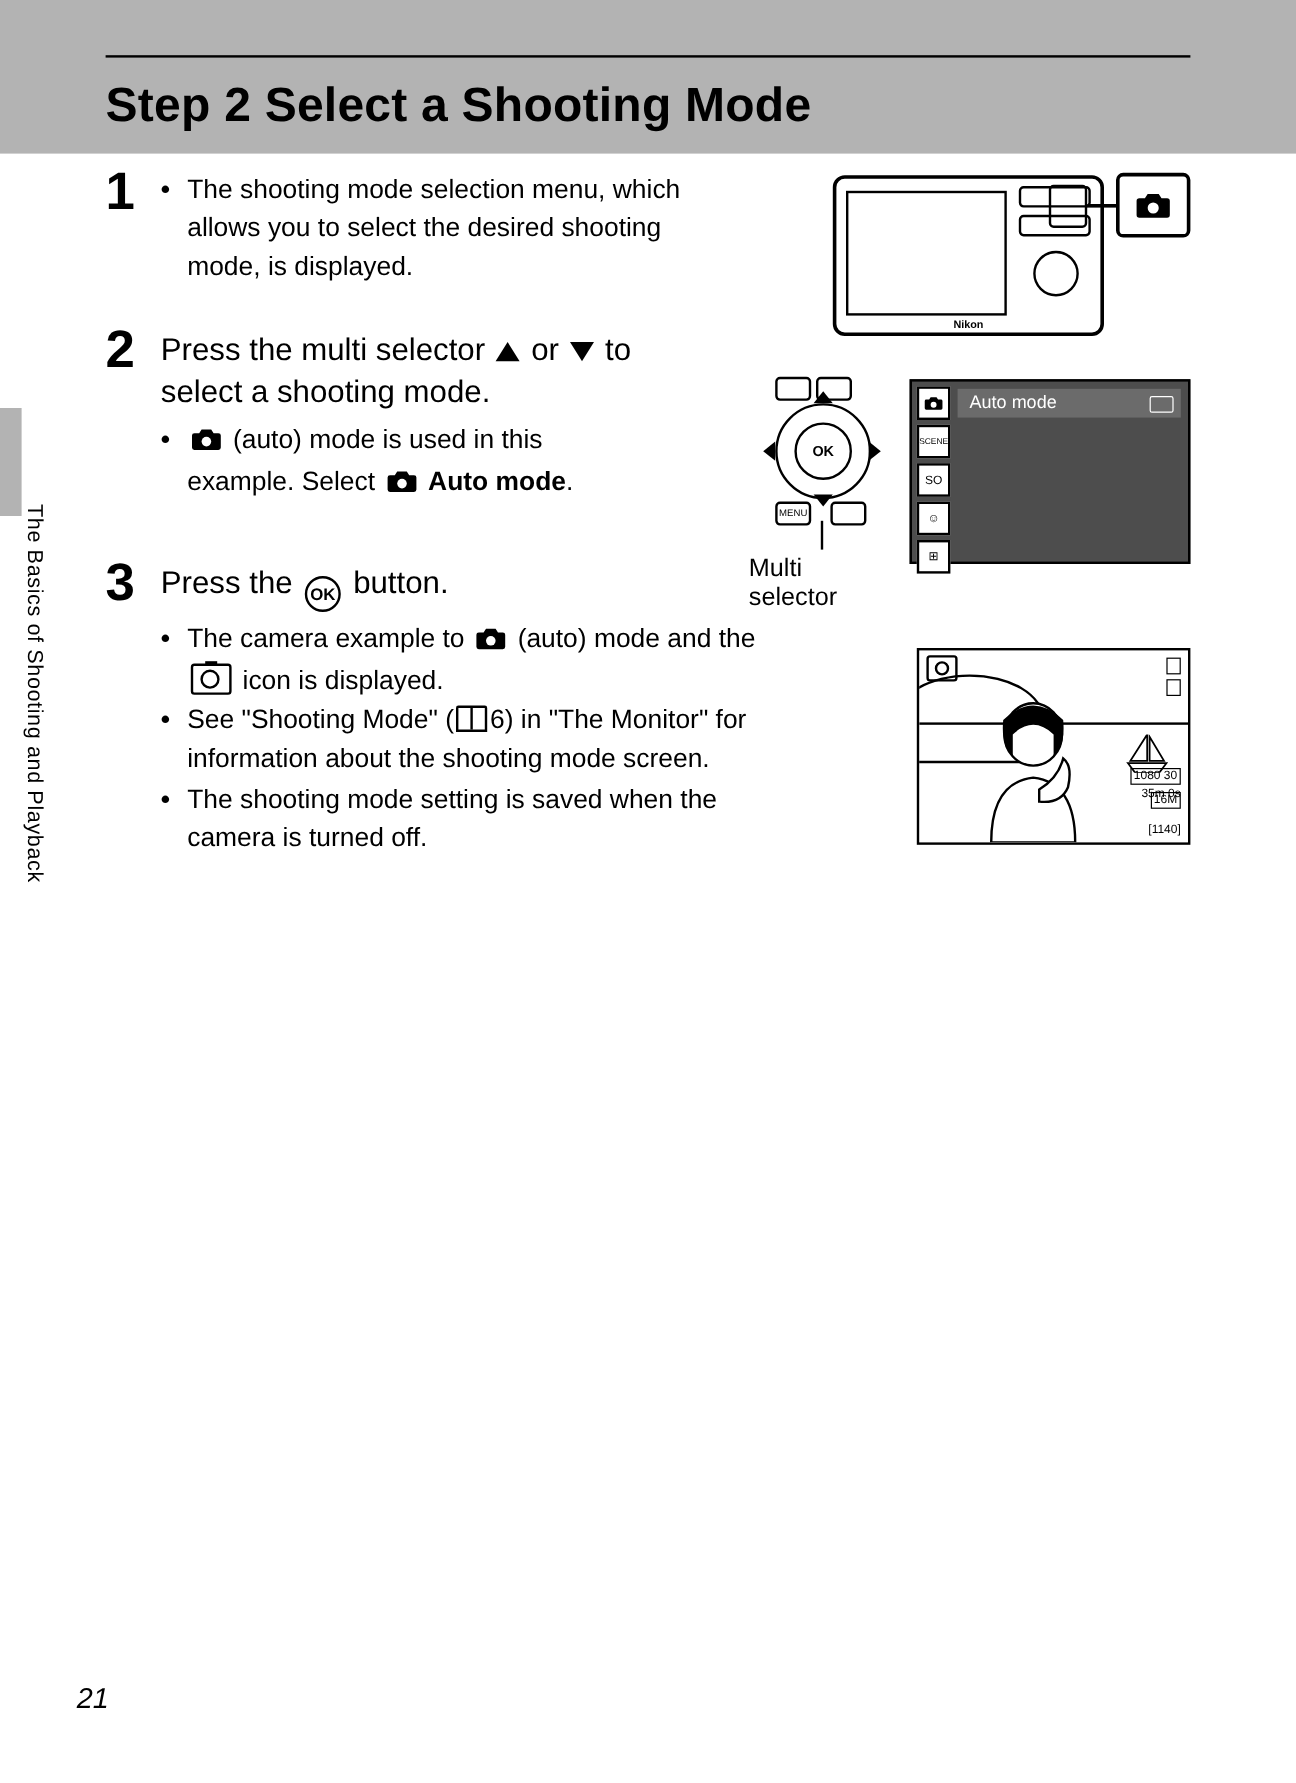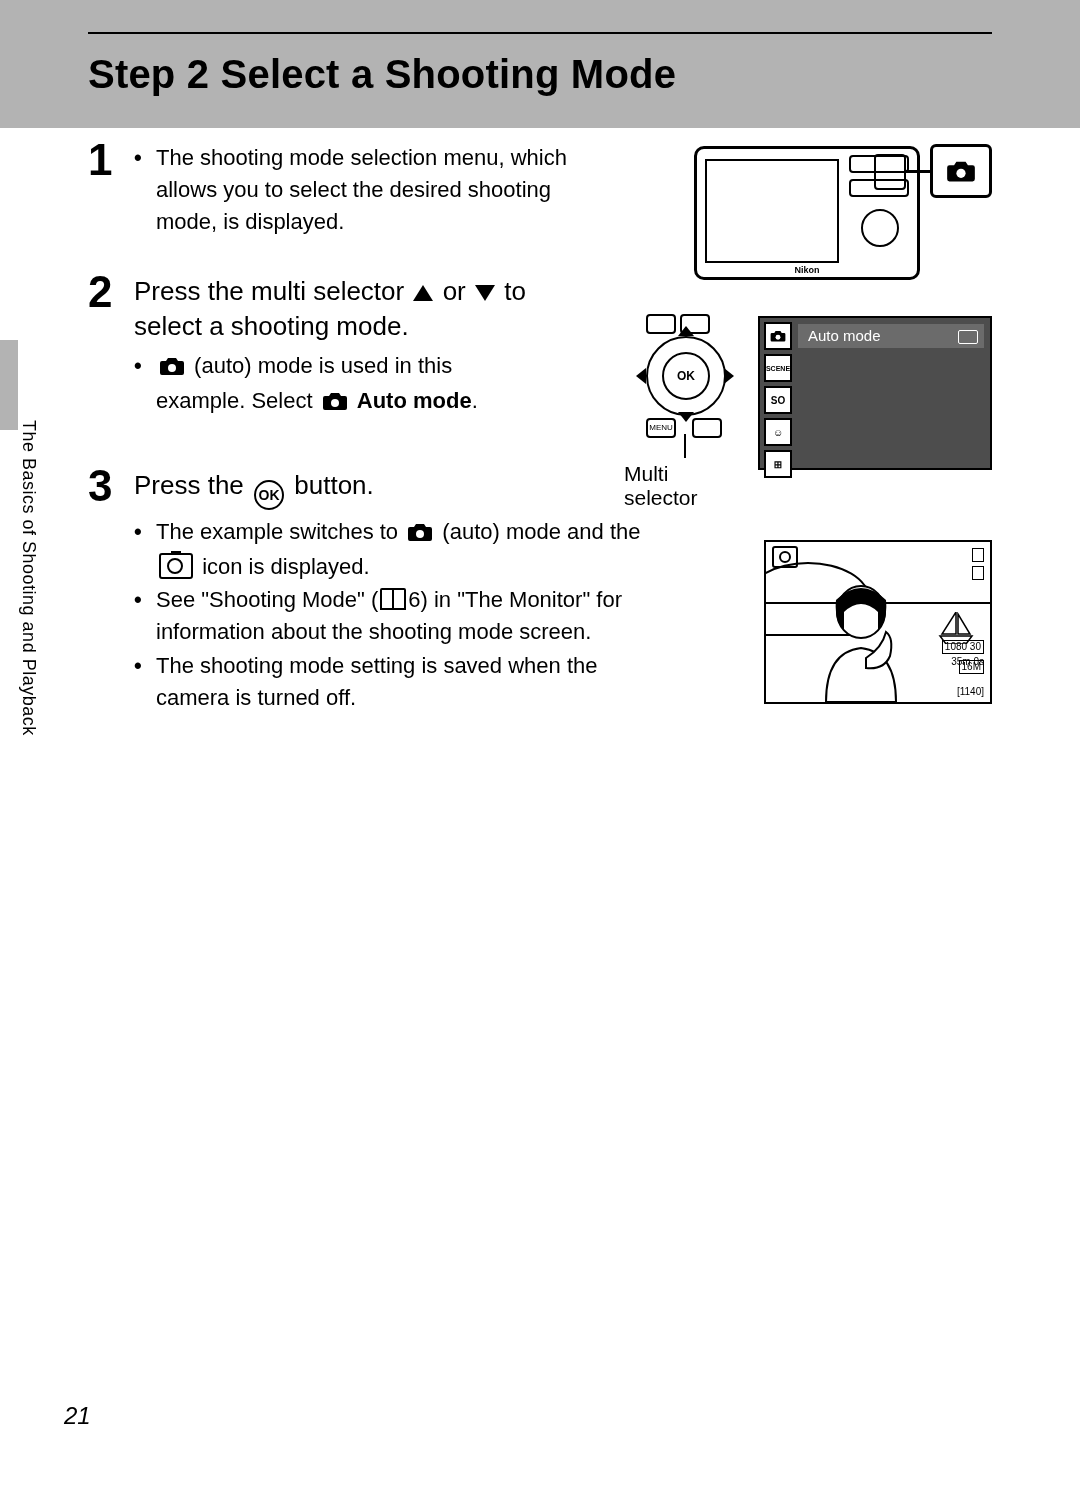--- a/index.html
+++ b/index.html
@@ -1,18 +1,18 @@
 <!DOCTYPE html>
 <html><head>
 <meta charset="utf-8">
 <style>
   html,body{margin:0;padding:0;background:#fff;font-family:"Helvetica Neue",Helvetica,Arial,sans-serif;color:#000;}
   .page{width:1080px;height:1486px;position:relative;box-sizing:border-box;}
   .grey-band{position:absolute;left:0;top:0;width:1080px;height:128px;background:#b3b3b3;}
-  .content-top{position:absolute;left:88px;top:32px;right:88px;}
+  .content-top{position:absolute;left:88px;top:46px;right:88px;}
   .rule{height:2px;background:#000;margin-bottom:18px;}
   .title{font-size:40px;font-weight:700;letter-spacing:.2px;margin:0;}
   .body{position:absolute;left:88px;top:138px;width:904px;}
   .step{display:flex;align-items:flex-start;margin-top:4px;}
   .num{font-size:44px;font-weight:700;width:46px;line-height:1;margin-top:-4px;}
   .step-text{flex:1;}
   .step-heading{font-size:26px;font-weight:400;line-height:1.35;margin:0 0 6px 0;}
   .bullets{list-style:none;padding:0;margin:0;}
   .bullets li{font-size:22px;line-height:1.45;padding-left:22px;position:relative;margin-bottom:2px;}
   .bullets li::before{content:"•";position:absolute;left:0;top:0;font-weight:700;}
@@ -51,21 +51,21 @@
   .ms-tick.lf{left:4px;top:52px;border-top:8px solid transparent;border-bottom:8px solid transparent;border-right:10px solid #000;}
   .ms-tick.rt{left:92px;top:52px;border-top:8px solid transparent;border-bottom:8px solid transparent;border-left:10px solid #000;}
   .ms-topbtn{position:absolute;width:26px;height:16px;border:2px solid #000;border-radius:4px;top:-2px;}
   .ms-topbtn.a{left:14px;} .ms-topbtn.b{left:48px;}
   .ms-botbtn{position:absolute;width:26px;height:16px;border:2px solid #000;border-radius:4px;top:102px;font-size:8px;text-align:center;line-height:16px;}
   .ms-botbtn.a{left:14px;} .ms-botbtn.b{left:60px;}
   .ms-line{position:absolute;left:52px;top:118px;width:2px;height:24px;background:#000;}
   .ms-label{position:absolute;left:-8px;top:146px;font-size:21px;}
   .menu-screen{position:absolute;right:0;top:0;width:230px;height:150px;border:2px solid #000;background:#4d4d4d;}
   .menu-icons{position:absolute;left:4px;top:4px;width:28px;}
-  .menu-icons .mi{width:24px;height:24px;margin-bottom:4px;border:2px solid #000;background:#fff;font-size:10px;font-weight:700;display:flex;align-items:center;justify-content:center;border-radius:0;}
+  .menu-icons .mi{width:24px;height:24px;margin-bottom:4px;border:2px solid #000;background:#fff;font-size:10px;font-weight:400;display:flex;align-items:center;justify-content:center;border-radius:0;}
   .menu-icons .mi.sel{background:#fff;}
   .menu-bar{position:absolute;left:38px;top:6px;right:6px;height:24px;background:#6b6b6b;color:#fff;font-size:15px;line-height:24px;padding-left:10px;}
   .menu-bar .mb-icon{position:absolute;right:6px;top:6px;width:18px;height:12px;border:1px solid #fff;border-radius:2px;}
   
   .fig3{position:absolute;right:88px;top:540px;width:224px;height:160px;border:2px solid #000;background:#fff;overflow:hidden;margin-left:34px;}
   .fig3 .waveline{position:absolute;left:0;right:0;top:60px;height:2px;background:#000;}
   .fig3 .hill{position:absolute;left:-20px;top:20px;width:120px;height:70px;border:2px solid #000;border-radius:50% 50% 0 0;}
   .fig3 .person{position:absolute;left:40px;bottom:0;width:110px;height:120px;}
   .fig3 .boat{position:absolute;right:14px;top:70px;width:40px;height:32px;}
   .fig3 .topicon{position:absolute;left:6px;top:4px;width:22px;height:18px;border:2px solid #000;border-radius:3px;}
@@ -126,21 +126,21 @@
     <div class="step" style="margin-top:46px;">
       <div class="num">3</div>
       <div class="step-text" style="max-width:520px;">
         <p class="step-heading">
           <span>Press the </span>
           <span class="icon-ok">OK</span>
           <span> button.</span>
         </p>
         <ul class="bullets">
           <li>
-            <span>The example switches to </span>
+            <span>The camera example to </span>
             <span class="icon-inline">
               <svg class="icon-camera" viewBox="0 0 26 20">
                   <path d="M3 5h4l2-3h8l2 3h4a2 2 0 0 1 2 2v10a2 2 0 0 1-2 2H3a2 2 0 0 1-2-2V7a2 2 0 0 1 2-2z" fill="#000"></path>
                   <circle cx="13" cy="12" r="4" fill="#fff"></circle>
                 </svg>
             </span>
             <span> (auto) mode and the </span>
             <span class="icon-camera-boxed"></span>
             <span> icon is displayed.</span>
           </li>

